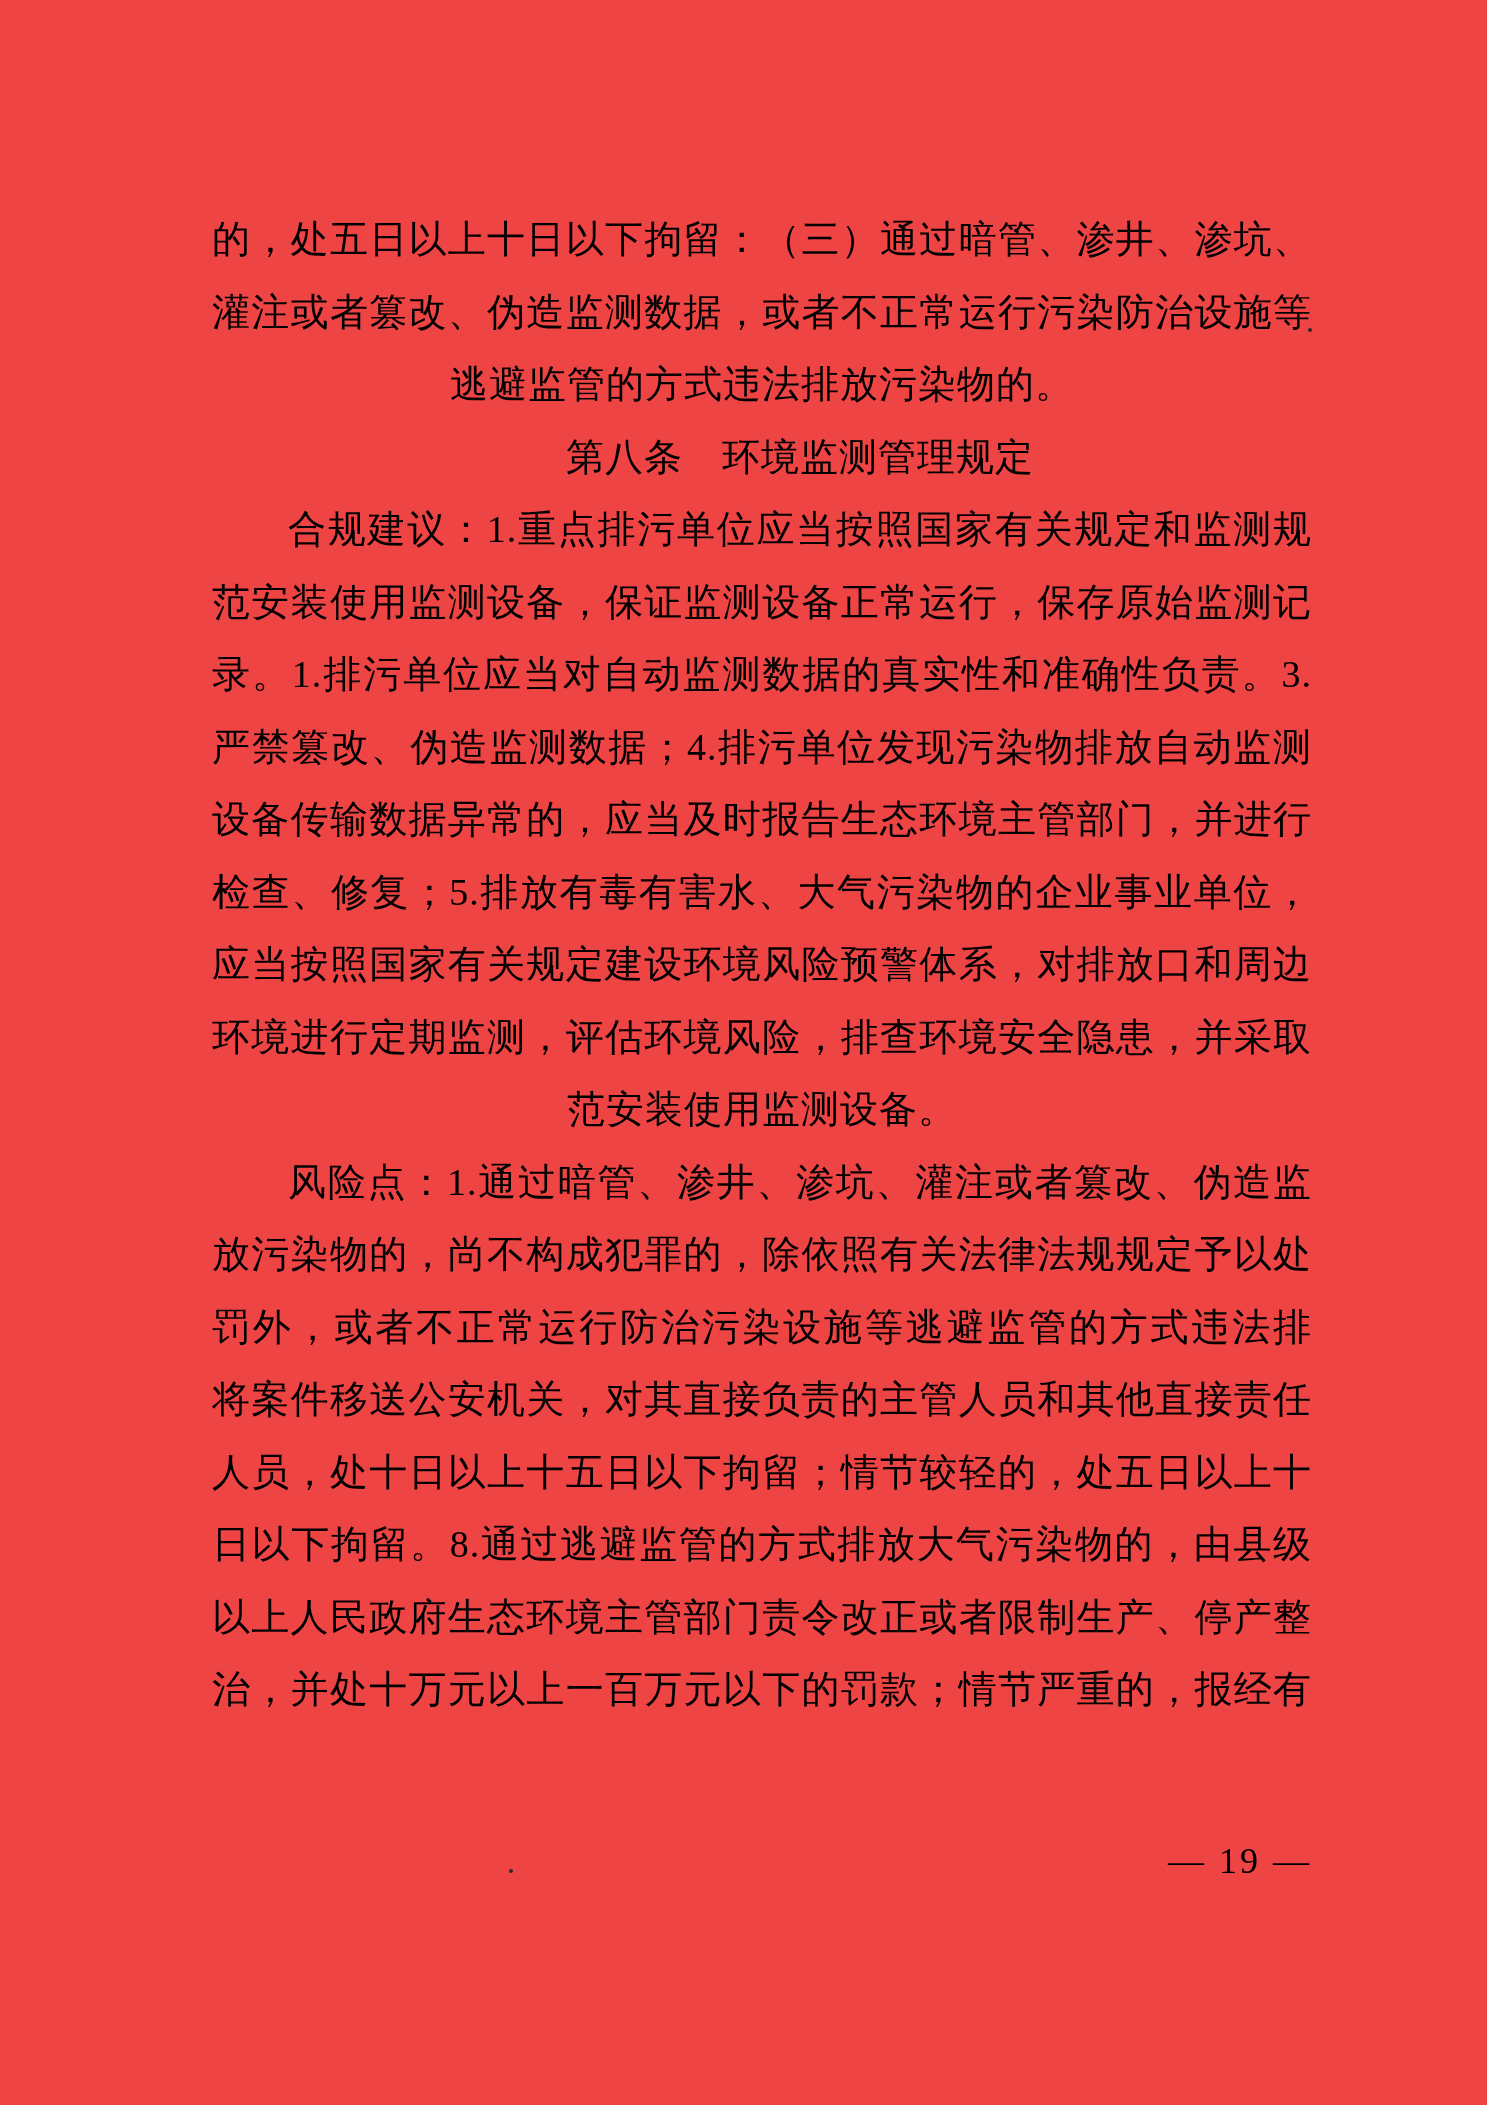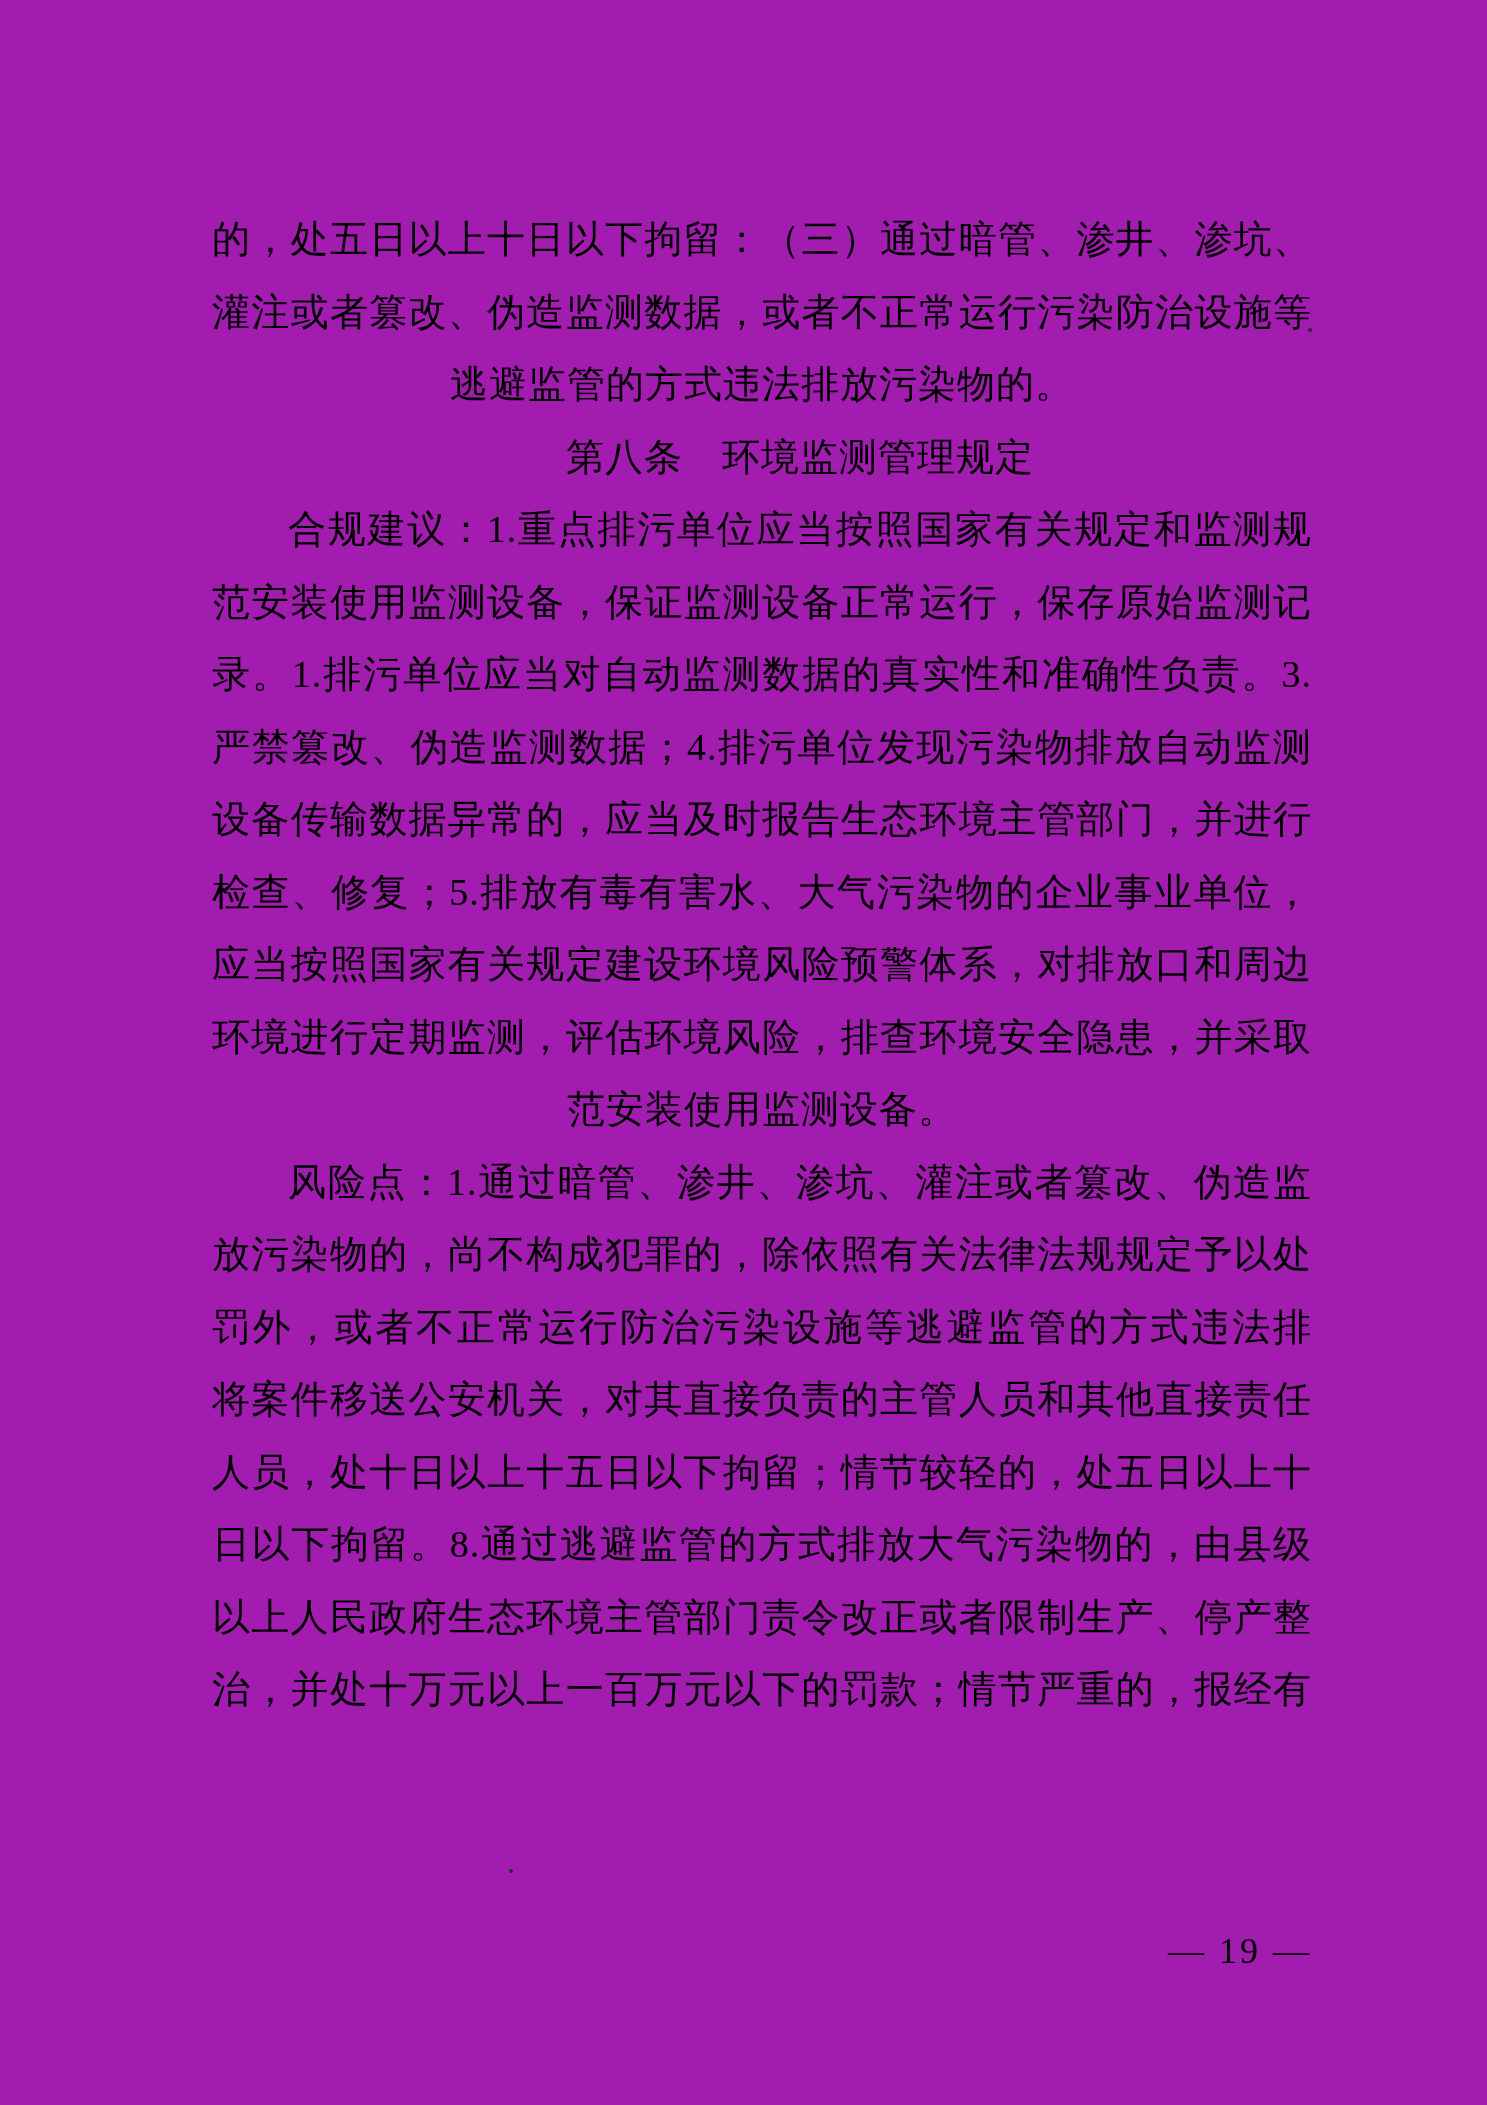--- a/index.html
+++ b/index.html
@@ -12,21 +12,21 @@
     height: 2105px;
     position: relative;
     overflow: hidden;
     font-family: "Liberation Serif", "DejaVu Serif", serif;
     color: #000000;
     -webkit-font-smoothing: none;
   }
   .page {
     position: absolute;
     inset: 0;
-    background: #a21caf;
+    background: #ef4444;
   }
   .text-block {
     position: absolute;
     left: 212px;
     top: 203px;
     width: 1100px;
     font-size: 38px;
     line-height: 72.5px;
     letter-spacing: 1px;
     color: #000000;
@@ -41,21 +41,21 @@
     text-justify: inter-character;
   }
   .line.ind {
     text-indent: 2em;
   }
   .bold {
     font-weight: 400;
   }
   .page-number {
     position: absolute;
-    top: 1930px;
+    top: 1840px;
     right: 175px;
     font-size: 36px;
     letter-spacing: 3px;
     color: #000000;
     white-space: nowrap;
   }
   .artifact-dot {
     position: absolute;
     width: 4px;
     height: 4px;

